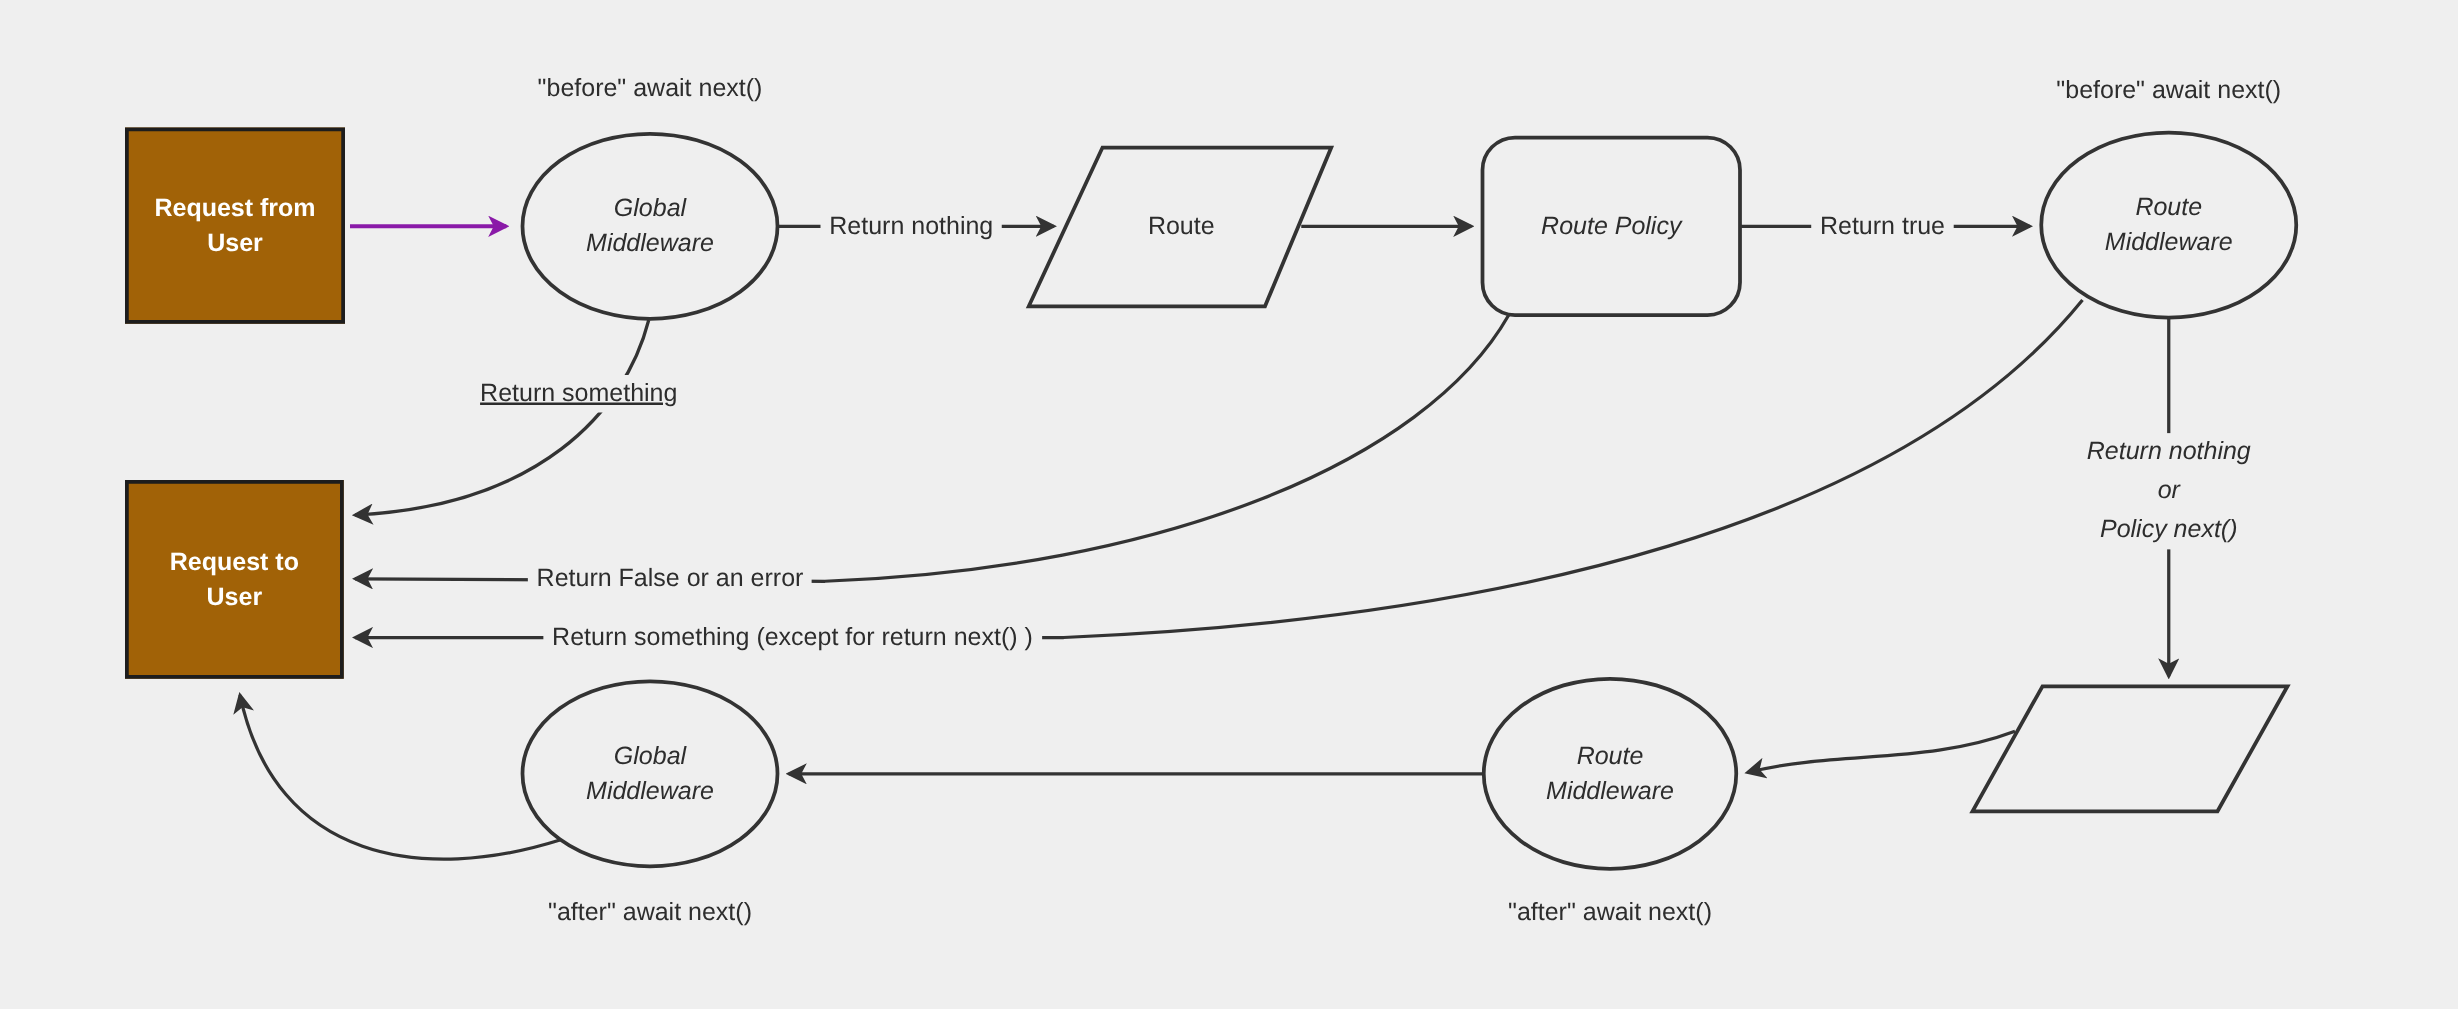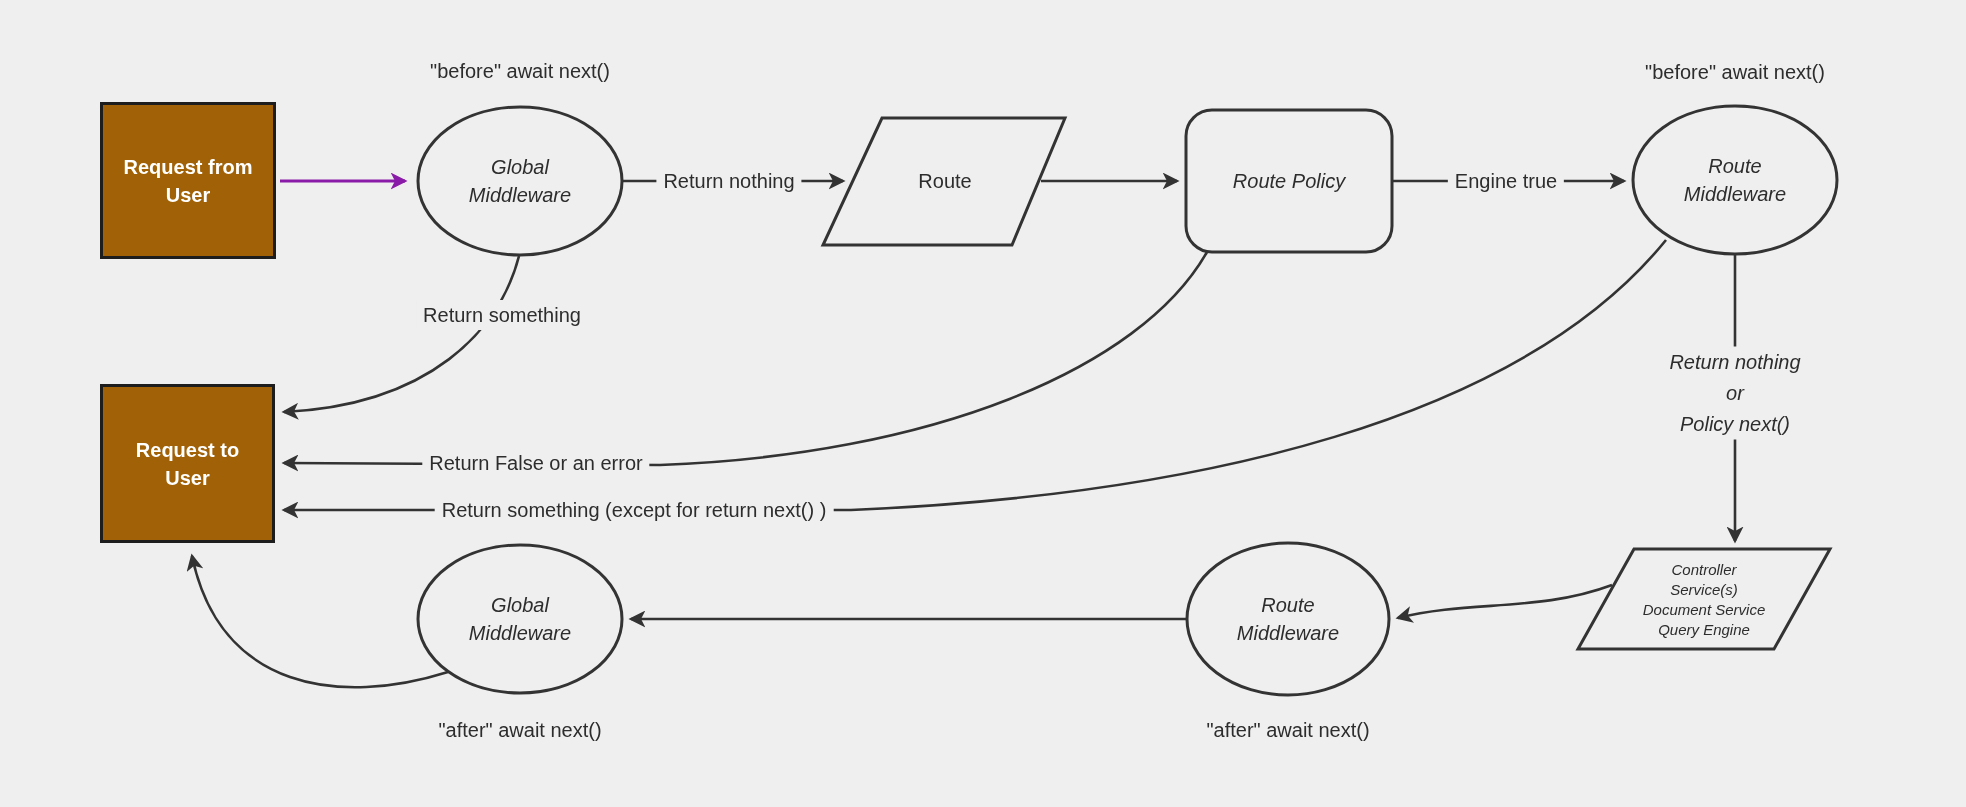--- a/index.html
+++ b/index.html
@@ -97,43 +97,37 @@
   <div class="label node-label multi" style="left:520px;top:181px;">
     <span class="line">Global</span>
     <span class="line">Middleware</span>
   </div>
   <div class="label node-label" style="left:945px;top:181px;">Route</div>
   <div class="label node-label" style="left:1289px;top:181px;font-style:italic;">Route Policy</div>
   <div class="label node-label multi" style="left:1735px;top:180px;">
     <span class="line">Route</span>
     <span class="line">Middleware</span>
   </div>
-  <div class="label controller-label multi" style="left:1704px;top:600px;">
-    <span class="line">Controller</span>
-    <span class="line">Service(s)</span>
-    <span class="line">Document Service</span>
-    <span class="line">Query Engine</span>
-  </div>
   <div class="label node-label multi" style="left:1288px;top:619px;">
     <span class="line">Route</span>
     <span class="line">Middleware</span>
   </div>
   <div class="label node-label multi" style="left:520px;top:619px;">
     <span class="line">Global</span>
     <span class="line">Middleware</span>
   </div>
 
   <div class="label" style="left:520px;top:71px;">"before" await next()</div>
   <div class="label" style="left:1735px;top:72px;">"before" await next()</div>
   <div class="label" style="left:520px;top:730px;">"after" await next()</div>
   <div class="label" style="left:1288px;top:730px;">"after" await next()</div>
 
   <div class="label edge-label" style="left:729px;top:181px;">Return nothing</div>
-  <div class="label edge-label" style="left:1506px;top:181px;">Engine true</div>
-  <div class="label edge-label" style="left:502px;top:315px;">Return something</div>
+  <div class="label edge-label" style="left:1506px;top:181px;">Return true</div>
+  <div class="label edge-label" style="left:463px;top:315px;text-decoration:underline;">Return something</div>
   <div class="label edge-label" style="left:634px;top:510px;">Return something (except for return next() )</div>
   <div class="label edge-label" style="left:536px;top:463px;">Return False or an error</div>
   <div class="label return-3line multi" style="left:1735px;top:393px;">
     <span class="line">Return nothing</span>
     <span class="line">or</span>
     <span class="line">Policy next()</span>
   </div>
 
 </div>
 

